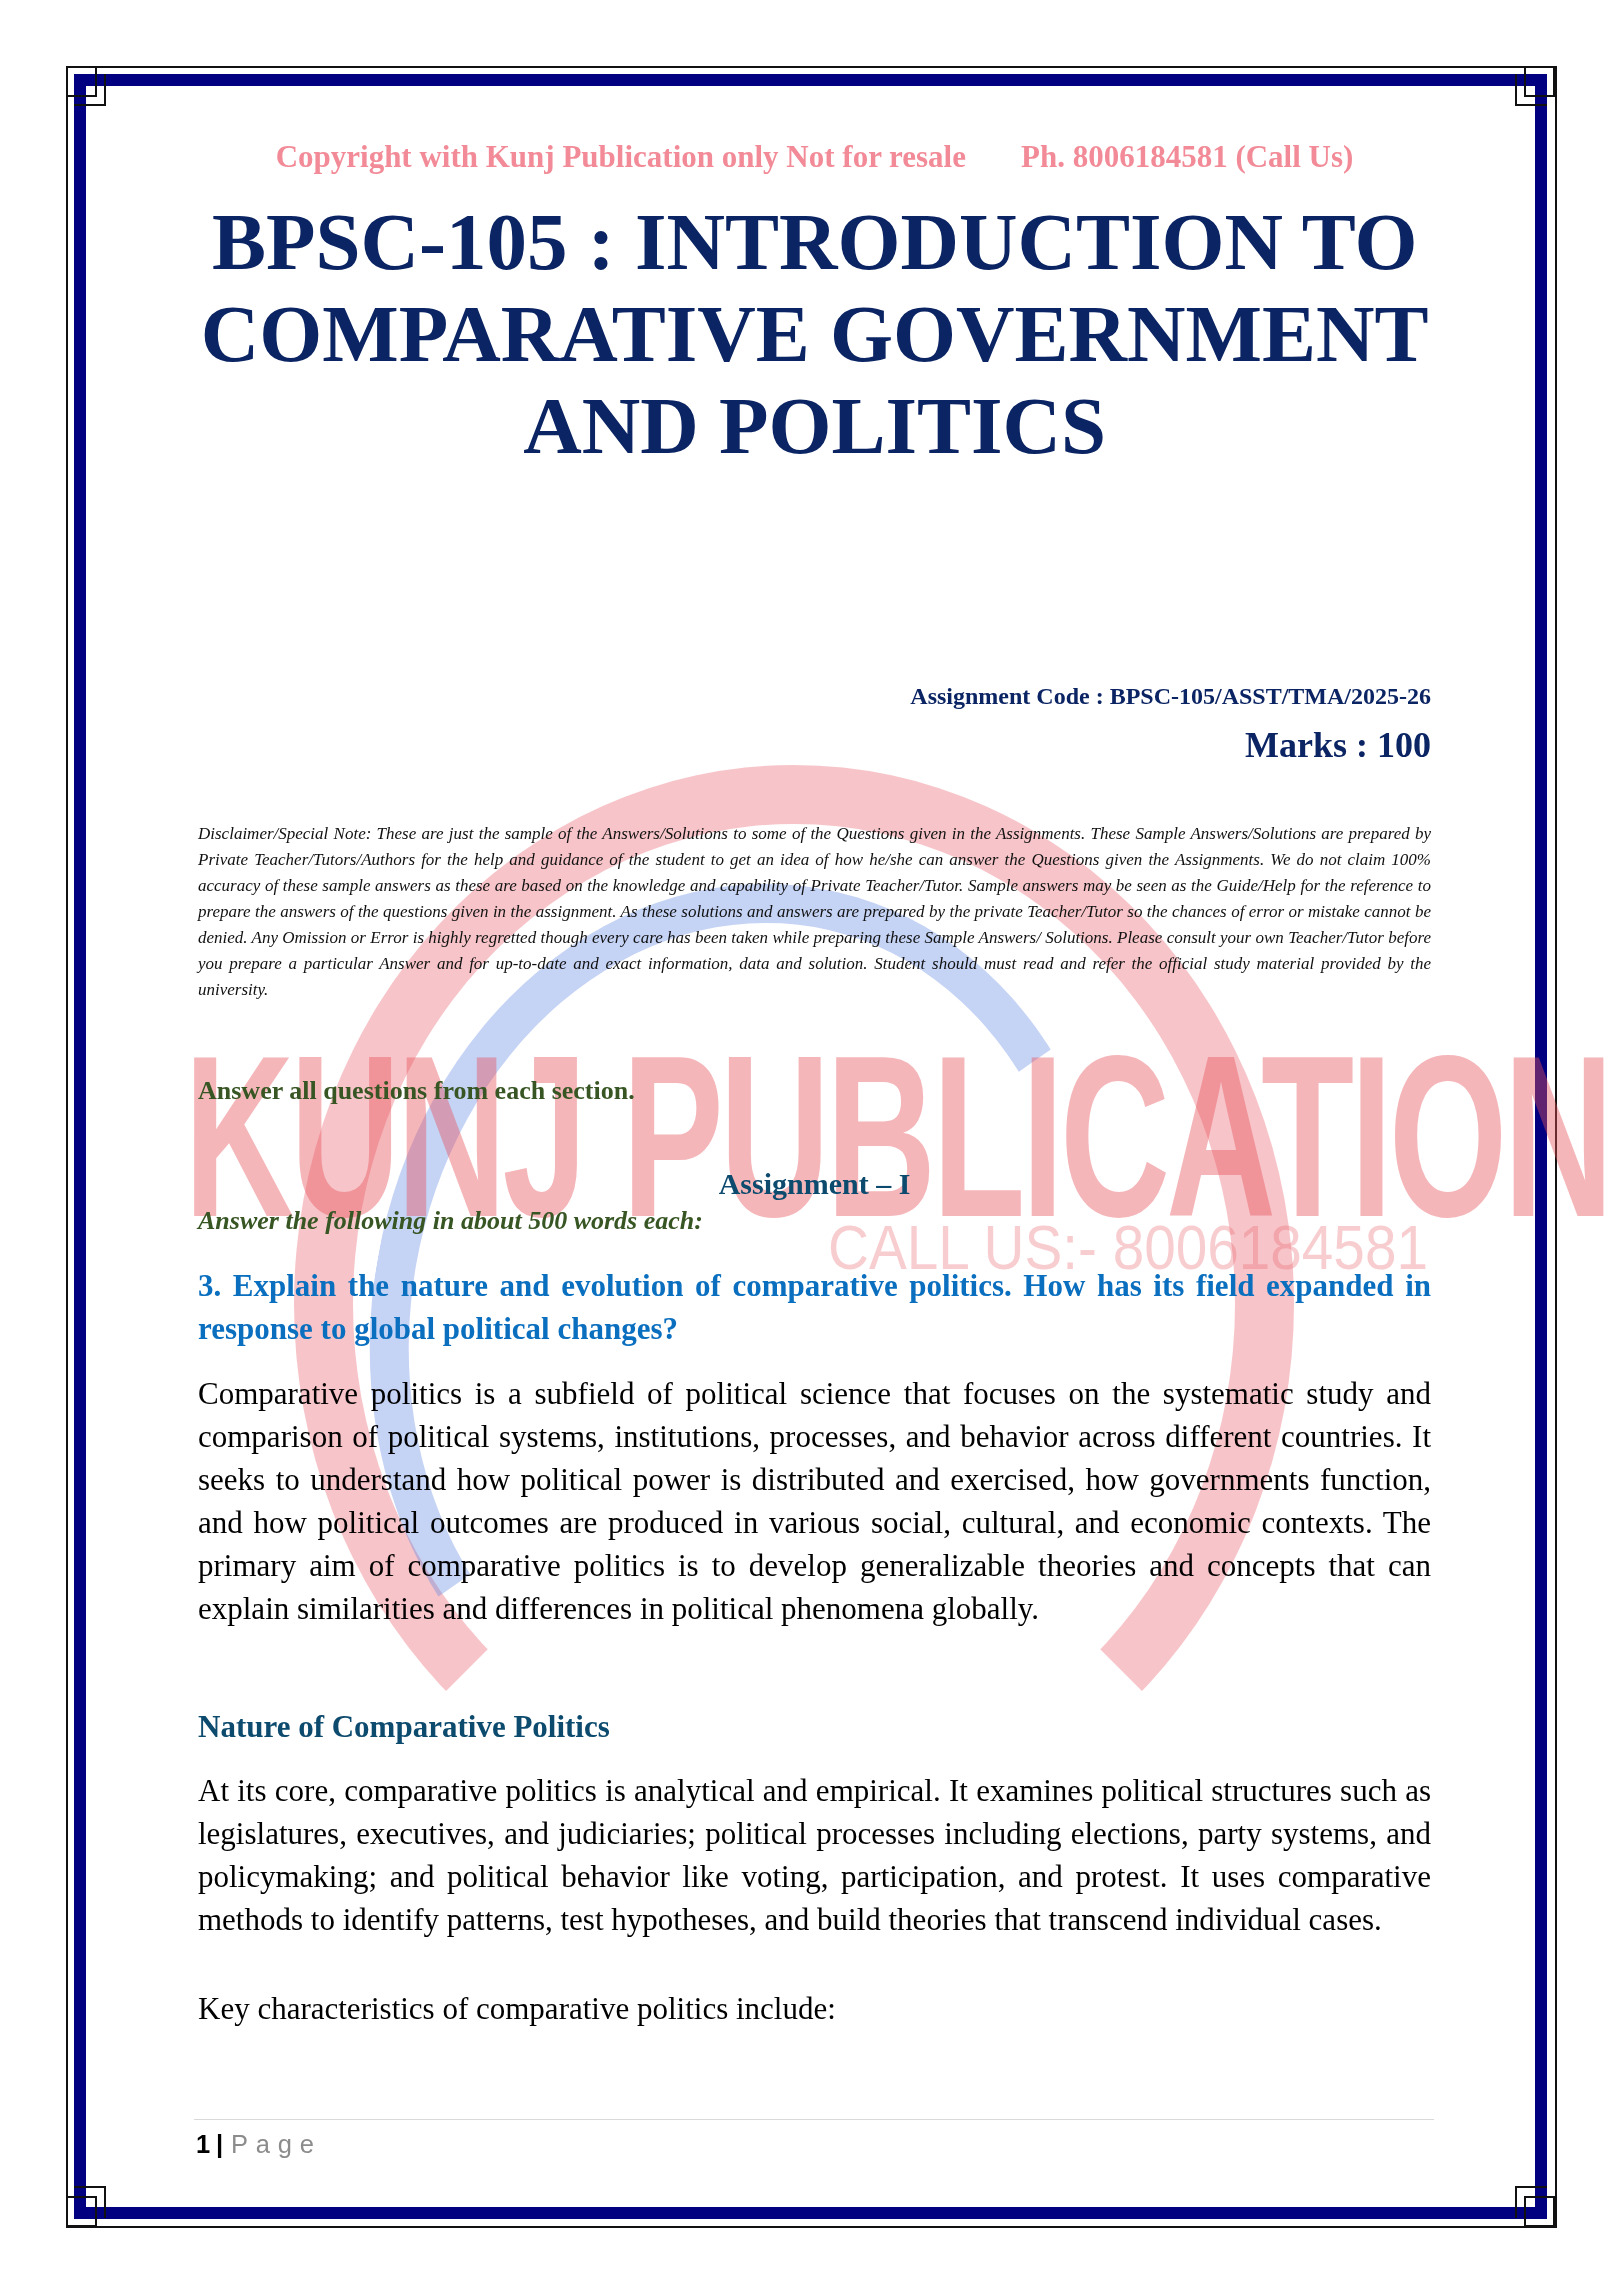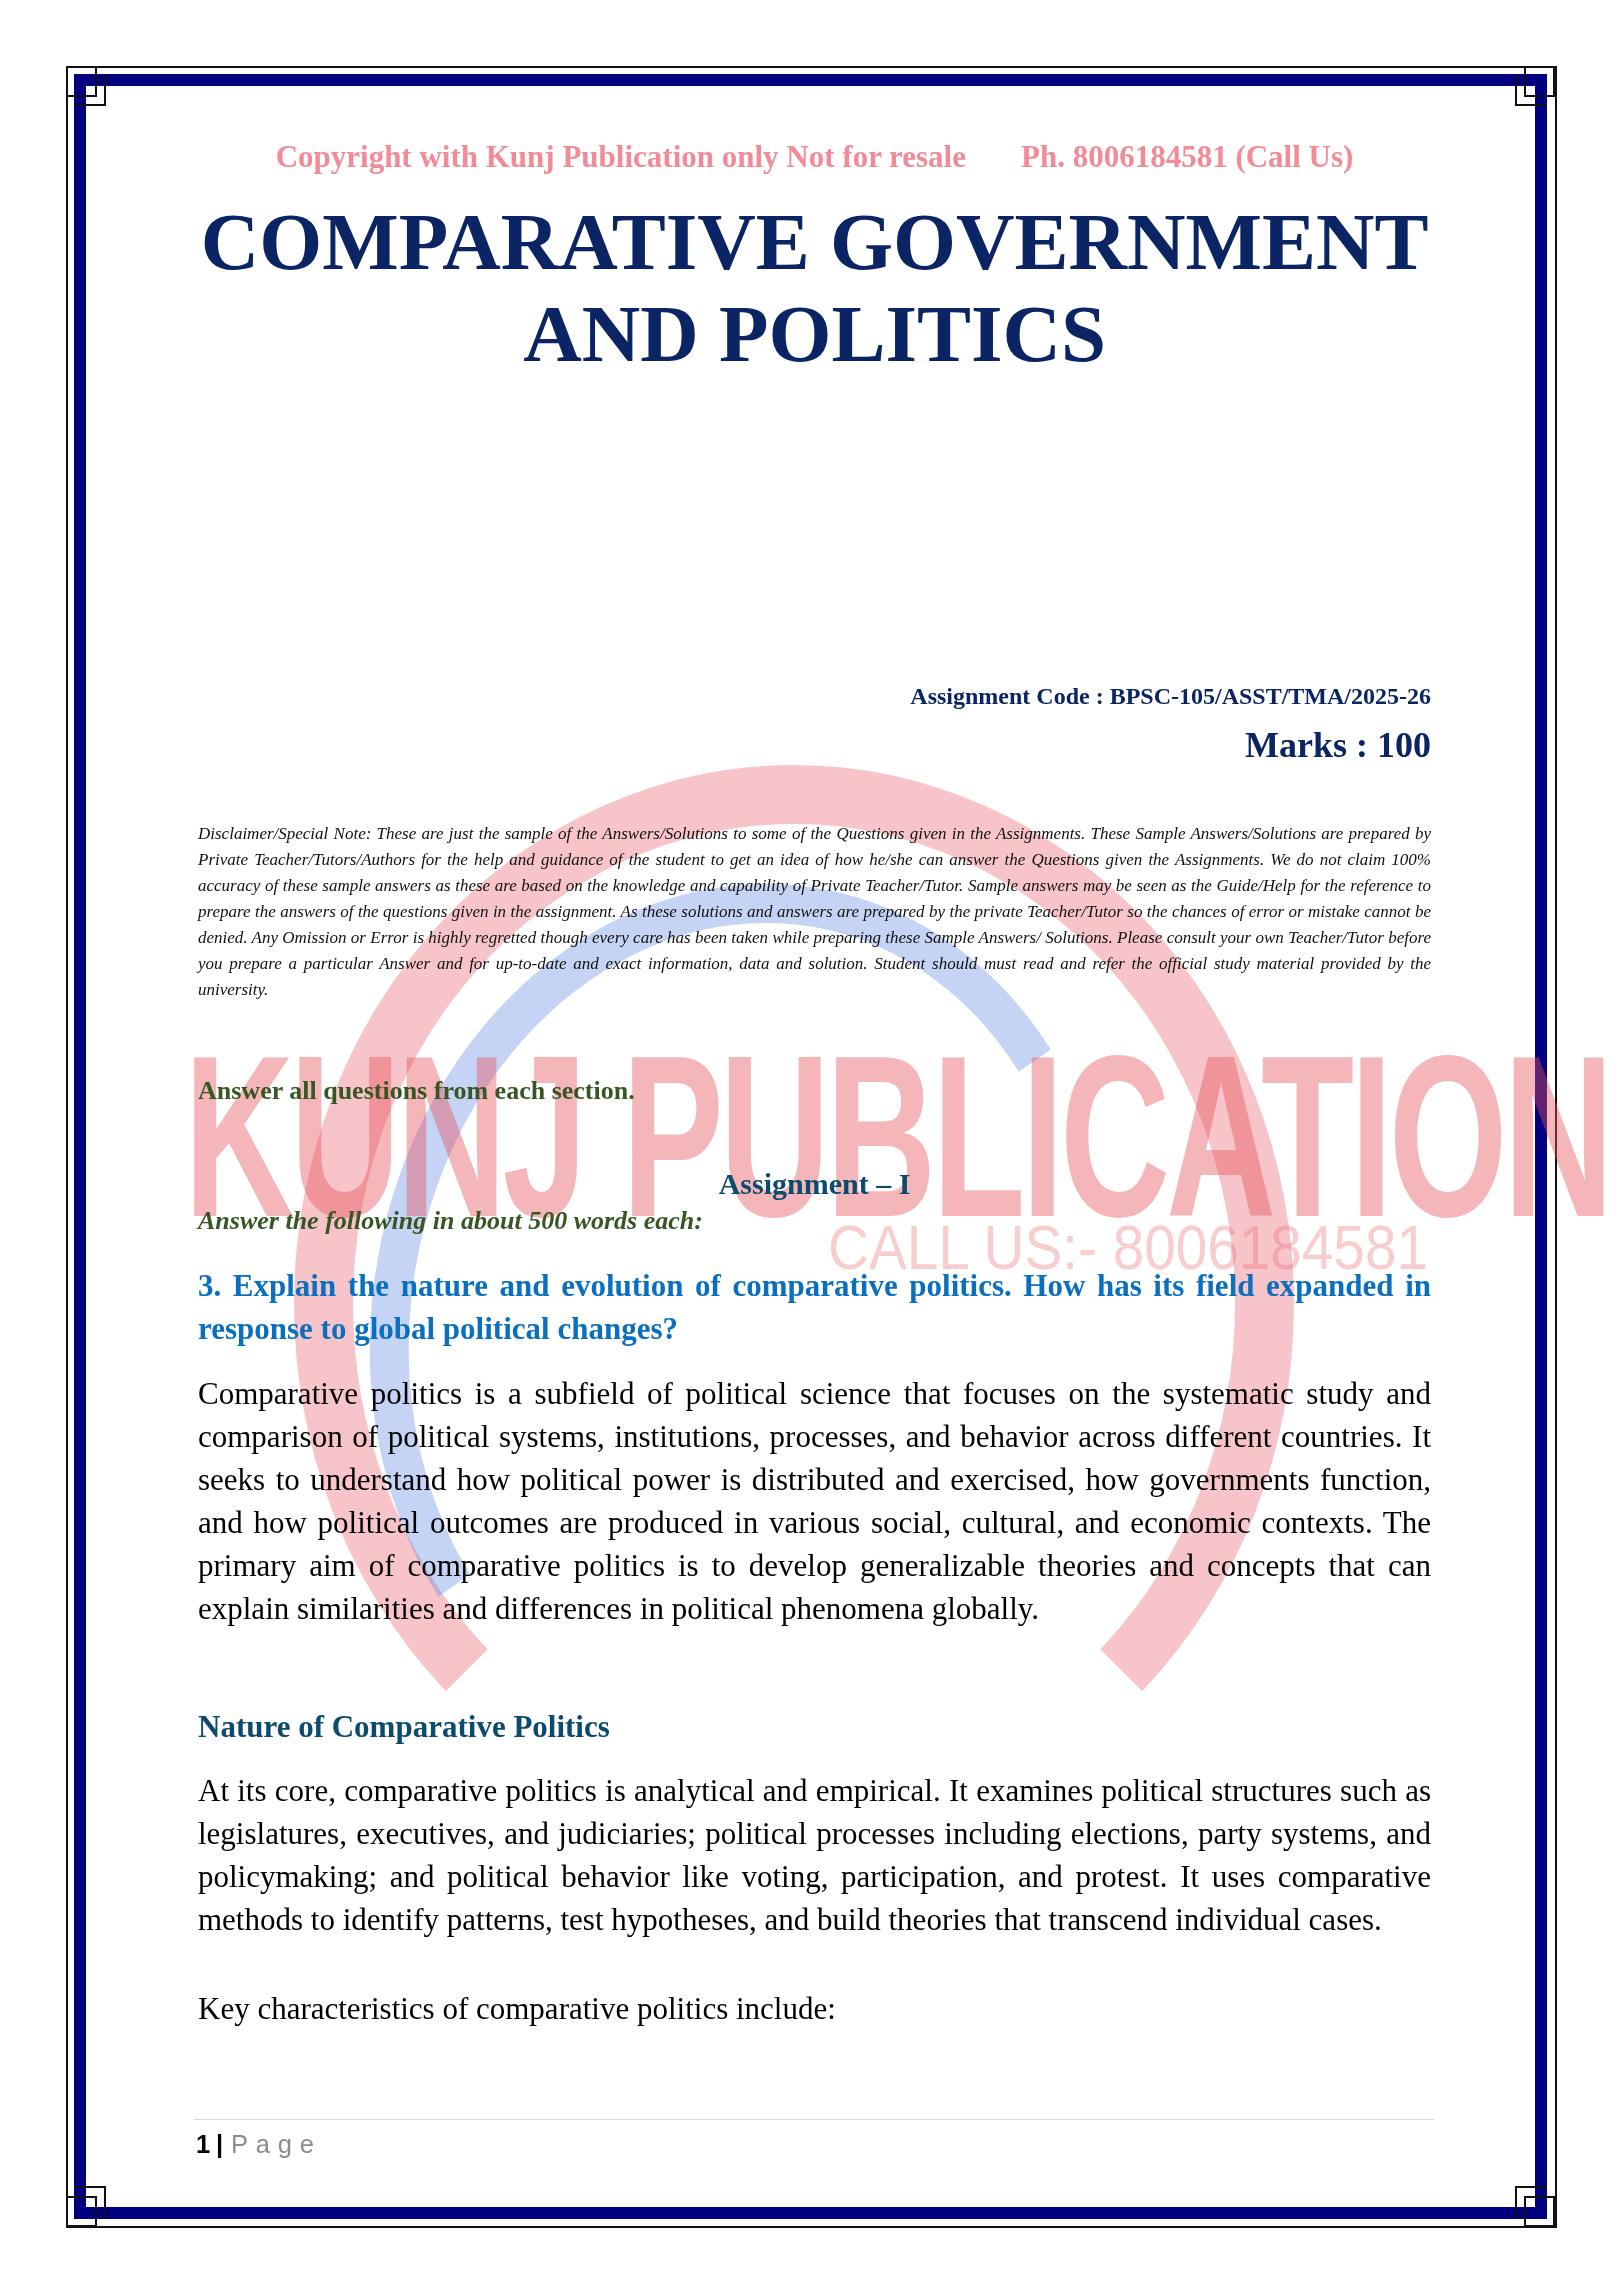--- a/index.html
+++ b/index.html
@@ -64,20 +64,21 @@
 <div class="wm wm-text">KUNJ PUBLICATION</div>
 <div class="wm wm-call">CALL US:- 8006184581</div>
 
 <div class="content">
   <div class="copyright">
     <span>Copyright with Kunj Publication only Not for resale</span>
     <span>Ph. 8006184581 (Call Us)</span>
   </div>
 
   <div class="title">
+    <div>BPSC-105 : INTRODUCTION TO</div>
     <div>COMPARATIVE GOVERNMENT</div>
     <div>AND POLITICS</div>
   </div>
 
   <div class="asg-code">Assignment Code : BPSC-105/ASST/TMA/2025-26</div>
   <div class="marks">Marks : 100</div>
 
   <div class="disclaimer">Disclaimer/Special Note: These are just the sample of the Answers/Solutions to some of the Questions given in the Assignments. These Sample Answers/Solutions are prepared by Private Teacher/Tutors/Authors for the help and guidance of the student to get an idea of how he/she can answer the Questions given the Assignments. We do not claim 100% accuracy of these sample answers as these are based on the knowledge and capability of Private Teacher/Tutor. Sample answers may be seen as the Guide/Help for the reference to prepare the answers of the questions given in the assignment. As these solutions and answers are prepared by the private Teacher/Tutor so the chances of error or mistake cannot be denied. Any Omission or Error is highly regretted though every care has been taken while preparing these Sample Answers/ Solutions. Please consult your own Teacher/Tutor before you prepare a particular Answer and for up-to-date and exact information, data and solution. Student should must read and refer the official study material provided by the university.</div>
 
   <div class="instr" style="top:1071px;">Answer all questions from each section.</div>

